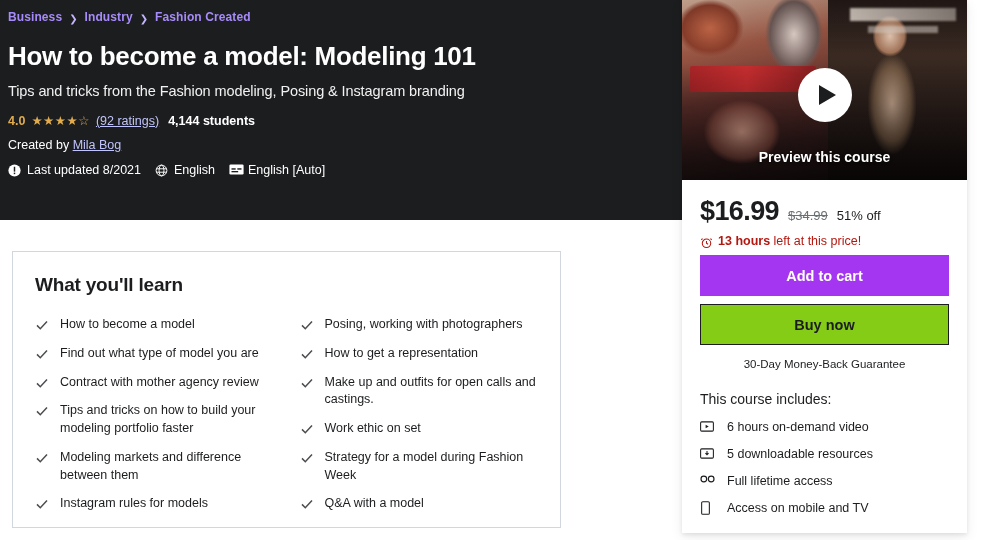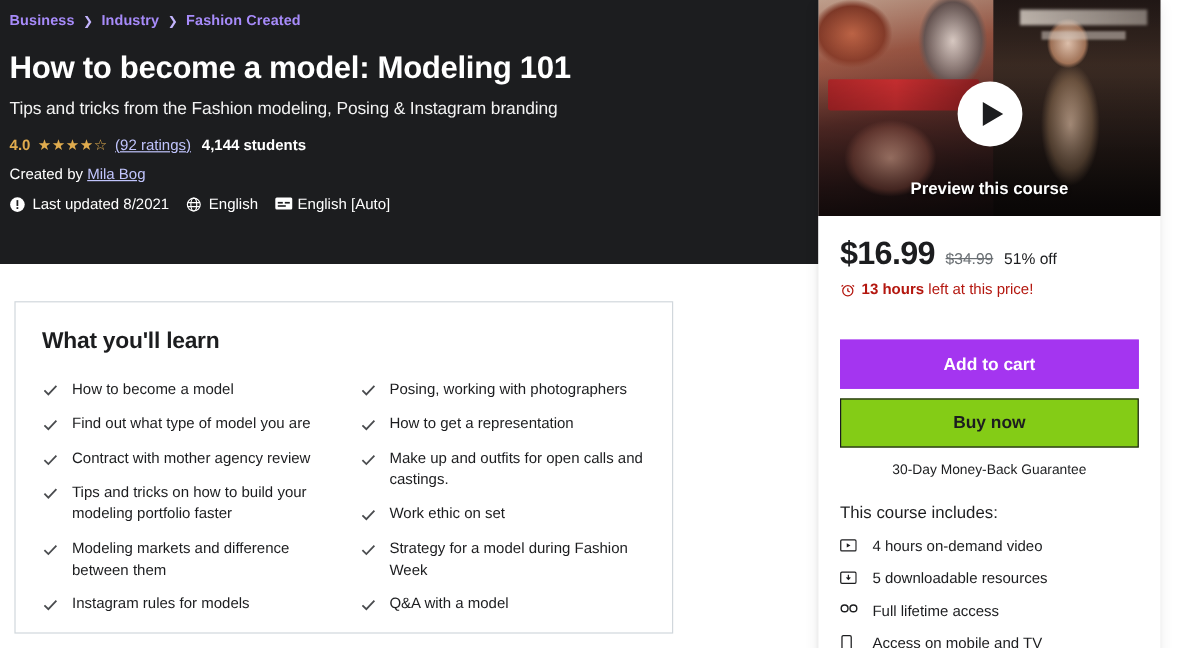--- a/index.html
+++ b/index.html
@@ -141,21 +141,21 @@
   .deal-row { display: flex; align-items: center; gap: 5px; margin-top: 7px; }
   .deal-ico { width: 13px; height: 13px; color: #b4170f; flex: 0 0 13px; }
   .deal-text { font-size: 12.5px; color: #b4170f; }
   .deal-text b { font-weight: bold; }
 
   .btn {
     display: block; width: 100%; height: 41px; margin-top: 18px;
     font-size: 14.5px; font-weight: bold; cursor: pointer;
     border: 1px solid #1c1d1f; font-family: inherit;
   }
-  .btn-cart { background: #a435f0; border-color: #a435f0; color: #fff; margin-top: 35px; }
+  .btn-cart { background: #a435f0; border-color: #a435f0; color: #fff; margin-top: 7px; }
   .btn-buy { background: #84cc16; color: #1c1d1f; margin-top: 8px; }
   .guarantee { text-align: center; font-size: 11.5px; color: #1c1d1f; margin-top: 13px; }
 
   .includes-title { font-size: 14px; font-weight: normal; color: #1c1d1f; margin-top: 21px; }
   .inc-item { display: flex; align-items: center; gap: 13px; margin-top: 13px; }
   .inc-ico { width: 14px; height: 14px; flex: 0 0 14px; color: #1c1d1f; }
   .inc-ico svg { display: block; }
   .inc-text { font-size: 12.5px; color: #1c1d1f; }
 </style>
 </head>
@@ -368,21 +368,21 @@
 
       <div class="includes-title">This course includes:</div>
 
       <div class="inc-item">
         <span class="inc-ico">
           <svg viewBox="0 0 16 14" width="14" height="13" fill="none" stroke="#1c1d1f" stroke-width="1.2">
               <rect x="0.7" y="1.7" width="14.6" height="10.6" rx="1.2"></rect>
               <path d="M6.4 4.9l3.6 2.1-3.6 2.1z" fill="#1c1d1f" stroke="none"></path>
             </svg>
         </span>
-        <span class="inc-text">4 hours on-demand video</span>
+        <span class="inc-text">6 hours on-demand video</span>
       </div>
 
       <div class="inc-item">
         <span class="inc-ico">
           <svg viewBox="0 0 16 14" width="14" height="13" fill="none" stroke="#1c1d1f" stroke-width="1.2">
               <rect x="0.7" y="1.7" width="14.6" height="10.6" rx="1.2"></rect>
               <path d="M8 4.2v4M6.2 6.6L8 8.4l1.8-1.8"></path>
             </svg>
         </span>
         <span class="inc-text">5 downloadable resources</span>

